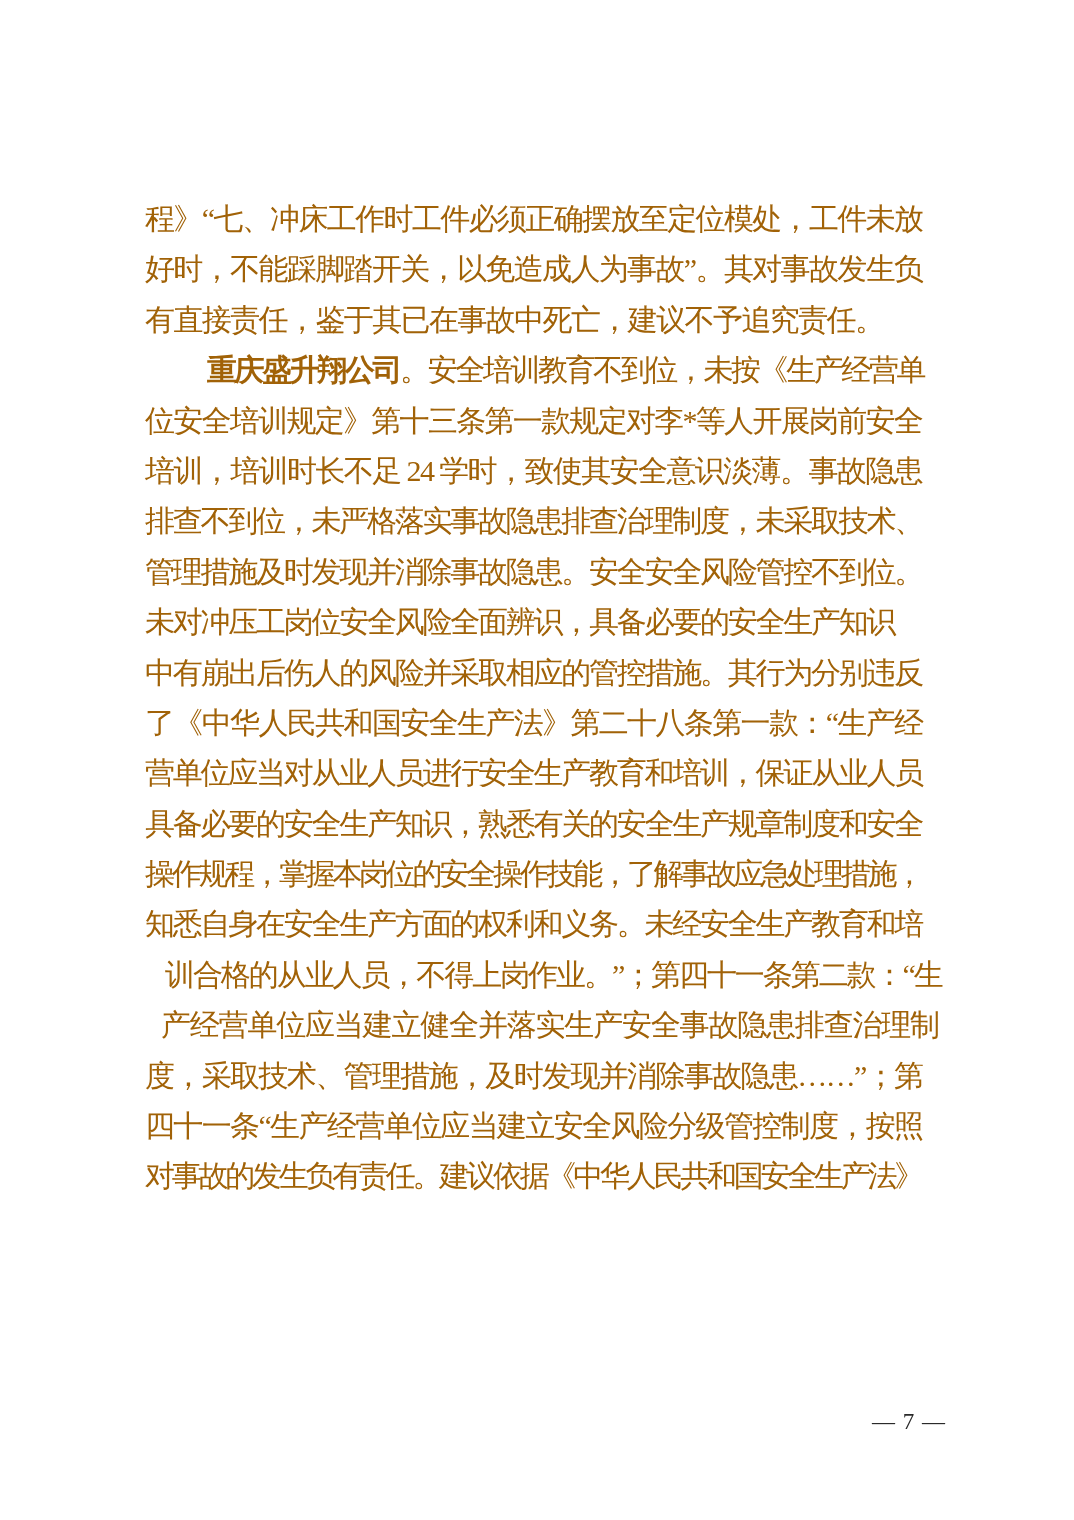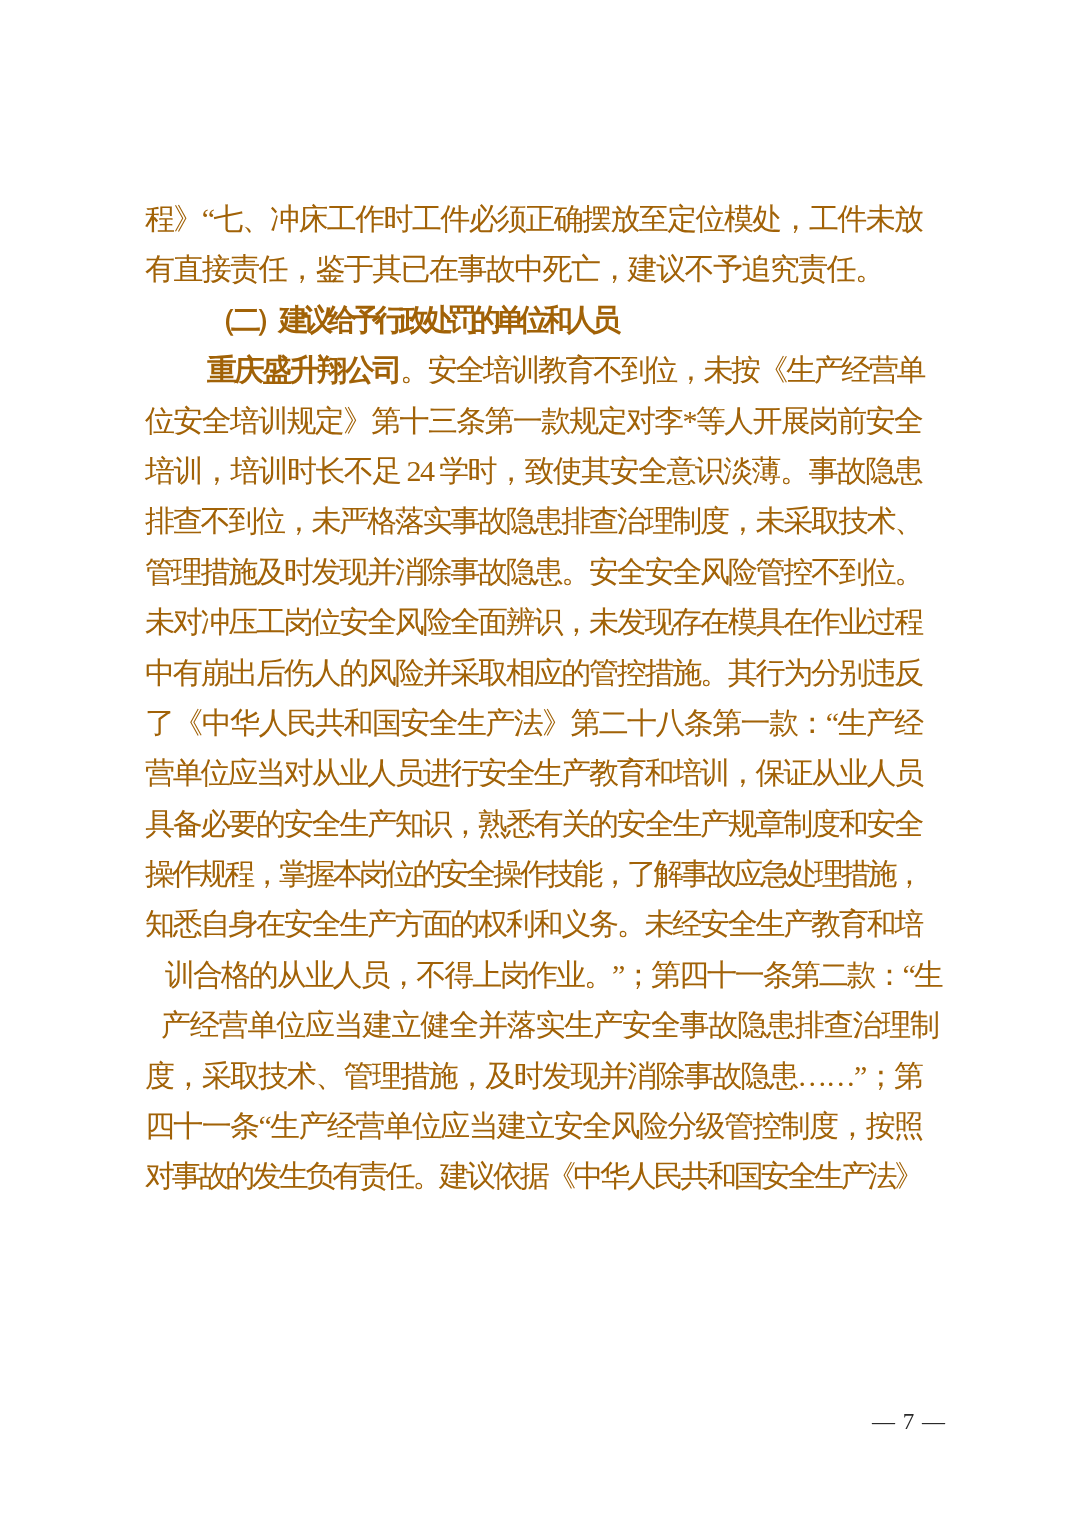--- a/index.html
+++ b/index.html
@@ -49,28 +49,28 @@
     letter-spacing: 1px;
     white-space: nowrap;
   }
 </style>
 </head>
 <body>
 
 <div class="page" style="background: rgb(255, 255, 255);">
   <div class="text-block" style="color: rgb(31, 31, 31);">
       <div class="line" style="letter-spacing: -1.64px;"><span>程》“七、冲床工作时工件必须正确摆放至定位模处，工件未放</span></div>
+      <div class="line" style="letter-spacing: -1.64px;"><span>好时，不能踩脚踏开关，以免造成人为事故”。其对事故发生负</span></div>
       <div class="line" style="letter-spacing: -1.6px;"><span>有直接责任，鉴于其已在事故中死亡，建议不予追究责任。</span></div>
-      <div class="line indent" style="letter-spacing: -6px;"><b>（二）建议给予行政处罚的单位和人员</b></div>
       <div class="line indent" style="letter-spacing: -2.42px;"><b>重庆盛升翔公司</b><span>。安全培训教育不到位，未按《生产经营单</span></div>
       <div class="line" style="letter-spacing: -1.71px;"><span>位安全培训规定》第十三条第一款规定对李*等人开展岗前安全</span></div>
       <div class="line" style="letter-spacing: -1.6px;"><span>培训，培训时长不足 24 学时，致使其安全意识淡薄。事故隐患</span></div>
       <div class="line" style="letter-spacing: -2.25px;"><span>排查不到位，未严格落实事故隐患排查治理制度，未采取技术、</span></div>
       <div class="line" style="letter-spacing: -2.25px;"><span>管理措施及时发现并消除事故隐患。安全安全风险管控不到位。</span></div>
-      <div class="line" style="letter-spacing: -2.25px;"><span>未对冲压工岗位安全风险全面辨识，未发现存在模具在作业过程</span></div>
+      <div class="line" style="letter-spacing: -2.25px;"><span>未对冲压工岗位安全风险全面辨识，具备必要的安全生产知识</span></div>
       <div class="line" style="letter-spacing: -2.25px;"><span>中有崩出后伤人的风险并采取相应的管控措施。其行为分别违反</span></div>
       <div class="line" style="letter-spacing: -1.64px;"><span>了《中华人民共和国安全生产法》第二十八条第一款：“生产经</span></div>
       <div class="line" style="letter-spacing: -2.25px;"><span>营单位应当对从业人员进行安全生产教育和培训，保证从业人员</span></div>
       <div class="line" style="letter-spacing: -2.25px;"><span>具备必要的安全生产知识，熟悉有关的安全生产规章制度和安全</span></div>
       <div class="line" style="letter-spacing: -3.24px;"><span>操作规程，掌握本岗位的安全操作技能，了解事故应急处理措施，</span></div>
       <div class="line" style="letter-spacing: -2.25px;"><span>知悉自身在安全生产方面的权利和义务。未经安全生产教育和培</span></div>
       <div class="line" style="letter-spacing: -2.07px; margin-left: 20px;"><span>训合格的从业人员，不得上岗作业。”；第四十一条第二款：“生</span></div>
       <div class="line" style="letter-spacing: -1.19px; margin-left: 16px;"><span>产经营单位应当建立健全并落实生产安全事故隐患排查治理制</span></div>
       <div class="line" style="letter-spacing: -1.64px;"><span>度，采取技术、管理措施，及时发现并消除事故隐患……”；第</span></div>
       <div class="line" style="letter-spacing: -1.64px;"><span>四十一条“生产经营单位应当建立安全风险分级管控制度，按照</span></div>

